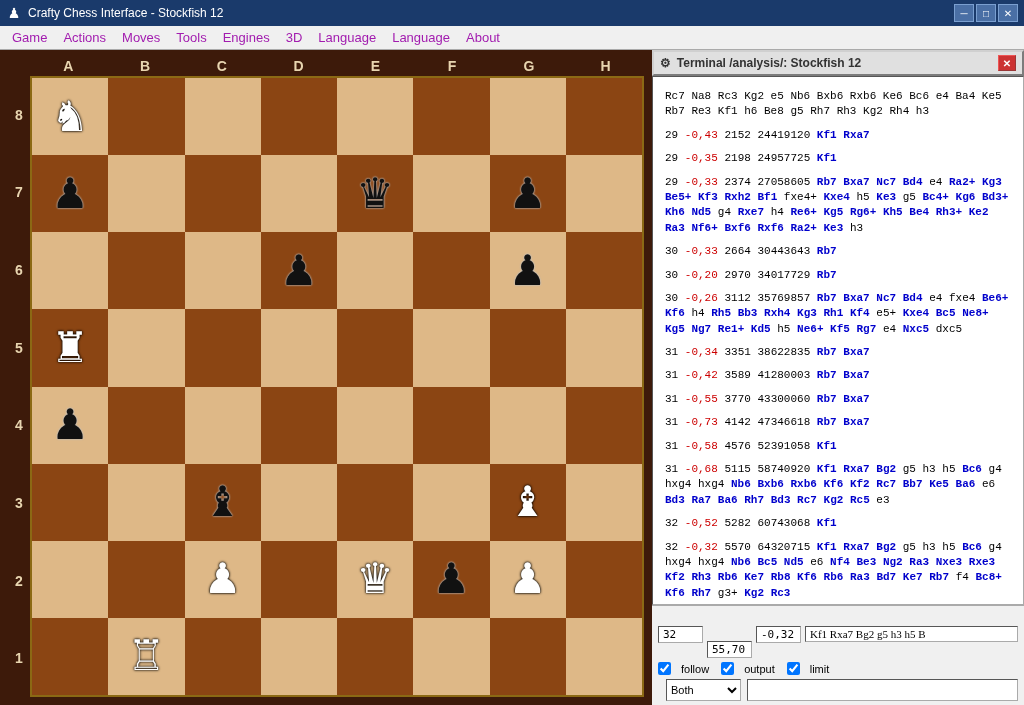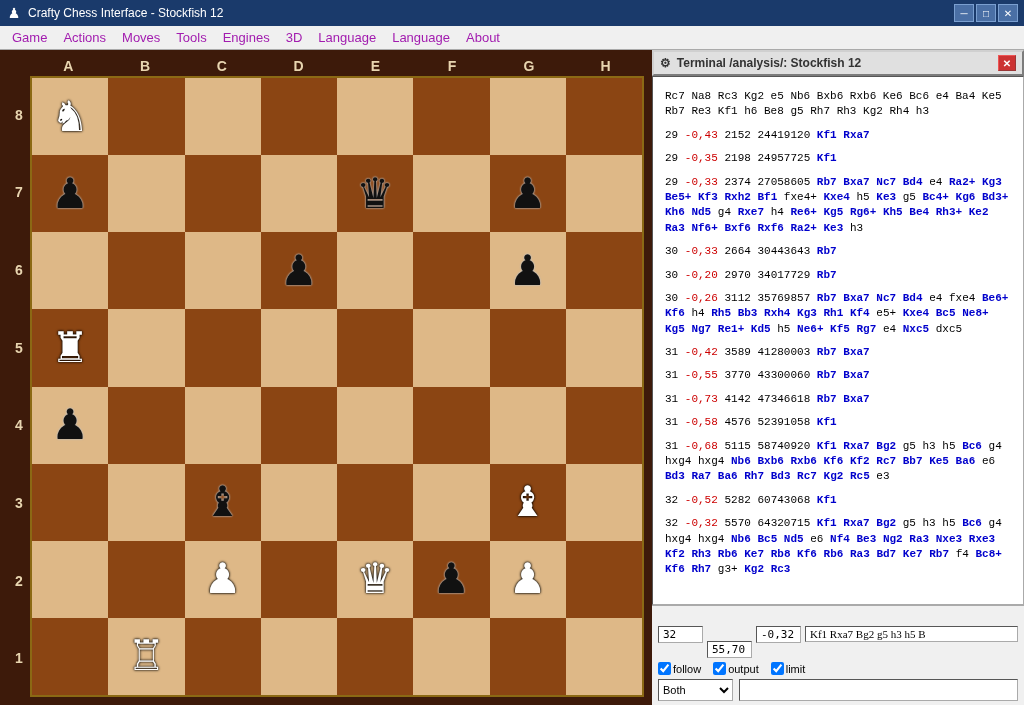--- a/index.html
+++ b/index.html
@@ -238,36 +238,37 @@
 
     .bottom-row2 {
       display: flex;
       align-items: center;
       gap: 12px;
       margin-bottom: 4px;
     }
     .checkbox-label {
       display: flex;
       align-items: center;
-      gap: 2px;
+      gap: 10px;
       font-size: 11px;
       cursor: pointer;
     }
     .bottom-row3 {
       display: flex;
       align-items: center;
       gap: 6px;
     }
     .both-select {
       border: 1px inset #aaa;
       background: white;
       padding: 1px 0;
       font-size: 11px;
       width: 75px;
       height: 22px;
+      margin-left: 8px;
     }
     .both-input {
       flex: 1;
       border: 1px inset #aaa;
       background: white;
       height: 22px;
       padding: 1px 4px;
     }
   </style>
 </head>
@@ -433,20 +434,21 @@
     </div>
 
     <div class="terminal-output" id="terminal-output">
         <p>Rc7 Na8 Rc3 Kg2 e5 Nb6 Bxb6 Rxb6 Ke6 Bc6 e4 Ba4 Ke5 Rb7 Re3 Kf1 h6 Be8 g5 Rh7 Rh3 Kg2 Rh4 h3</p>
         <p>29 <span class="neg">-0,43</span> 2152 24419120 <span class="highlight">Kf1</span> <span class="highlight">Rxa7</span> </p>
         <p>29 <span class="neg">-0,35</span> 2198 24957725 <span class="highlight">Kf1</span> </p>
         <p>29 <span class="neg">-0,33</span> 2374 27058605 <span class="highlight">Rb7</span> <span class="highlight">Bxa7</span> <span class="highlight">Nc7</span> <span class="highlight">Bd4</span> e4 <span class="highlight">Ra2+</span> <span class="highlight">Kg3</span> <span class="highlight">Be5+</span> <span class="highlight">Kf3</span> <span class="highlight">Rxh2</span> <span class="highlight">Bf1</span> fxe4+ <span class="highlight">Kxe4</span> h5 <span class="highlight">Ke3</span> g5 <span class="highlight">Bc4+</span> <span class="highlight">Kg6</span> <span class="highlight">Bd3+</span> <span class="highlight">Kh6</span> <span class="highlight">Nd5</span> g4 <span class="highlight">Rxe7</span> h4 <span class="highlight">Re6+</span> <span class="highlight">Kg5</span> <span class="highlight">Rg6+</span> <span class="highlight">Kh5</span> <span class="highlight">Be4</span> <span class="highlight">Rh3+</span> <span class="highlight">Ke2</span> <span class="highlight">Ra3</span> <span class="highlight">Nf6+</span> <span class="highlight">Bxf6</span> <span class="highlight">Rxf6</span> <span class="highlight">Ra2+</span> <span class="highlight">Ke3</span> h3 </p>
         <p>30 <span class="neg">-0,33</span> 2664 30443643 <span class="highlight">Rb7</span> </p>
         <p>30 <span class="neg">-0,20</span> 2970 34017729 <span class="highlight">Rb7</span> </p>
         <p>30 <span class="neg">-0,26</span> 3112 35769857 <span class="highlight">Rb7</span> <span class="highlight">Bxa7</span> <span class="highlight">Nc7</span> <span class="highlight">Bd4</span> e4 fxe4 <span class="highlight">Be6+</span> <span class="highlight">Kf6</span> h4 <span class="highlight">Rh5</span> <span class="highlight">Bb3</span> <span class="highlight">Rxh4</span> <span class="highlight">Kg3</span> <span class="highlight">Rh1</span> <span class="highlight">Kf4</span> e5+ <span class="highlight">Kxe4</span> <span class="highlight">Bc5</span> <span class="highlight">Ne8+</span> <span class="highlight">Kg5</span> <span class="highlight">Ng7</span> <span class="highlight">Re1+</span> <span class="highlight">Kd5</span> h5 <span class="highlight">Ne6+</span> <span class="highlight">Kf5</span> <span class="highlight">Rg7</span> e4 <span class="highlight">Nxc5</span> dxc5 </p>
+        <p>31 <span class="neg">-0,34</span> 3351 38622835 <span class="highlight">Rb7</span> <span class="highlight">Bxa7</span> </p>
         <p>31 <span class="neg">-0,42</span> 3589 41280003 <span class="highlight">Rb7</span> <span class="highlight">Bxa7</span> </p>
         <p>31 <span class="neg">-0,55</span> 3770 43300060 <span class="highlight">Rb7</span> <span class="highlight">Bxa7</span> </p>
         <p>31 <span class="neg">-0,73</span> 4142 47346618 <span class="highlight">Rb7</span> <span class="highlight">Bxa7</span> </p>
         <p>31 <span class="neg">-0,58</span> 4576 52391058 <span class="highlight">Kf1</span> </p>
         <p>31 <span class="neg">-0,68</span> 5115 58740920 <span class="highlight">Kf1</span> <span class="highlight">Rxa7</span> <span class="highlight">Bg2</span> g5 h3 h5 <span class="highlight">Bc6</span> g4 hxg4 hxg4 <span class="highlight">Nb6</span> <span class="highlight">Bxb6</span> <span class="highlight">Rxb6</span> <span class="highlight">Kf6</span> <span class="highlight">Kf2</span> <span class="highlight">Rc7</span> <span class="highlight">Bb7</span> <span class="highlight">Ke5</span> <span class="highlight">Ba6</span> e6 <span class="highlight">Bd3</span> <span class="highlight">Ra7</span> <span class="highlight">Ba6</span> <span class="highlight">Rh7</span> <span class="highlight">Bd3</span> <span class="highlight">Rc7</span> <span class="highlight">Kg2</span> <span class="highlight">Rc5</span> e3 </p>
         <p>32 <span class="neg">-0,52</span> 5282 60743068 <span class="highlight">Kf1</span> </p>
         <p>32 <span class="neg">-0,32</span> 5570 64320715 <span class="highlight">Kf1</span> <span class="highlight">Rxa7</span> <span class="highlight">Bg2</span> g5 h3 h5 <span class="highlight">Bc6</span> g4 hxg4 hxg4 <span class="highlight">Nb6</span> <span class="highlight">Bc5</span> <span class="highlight">Nd5</span> e6 <span class="highlight">Nf4</span> <span class="highlight">Be3</span> <span class="highlight">Ng2</span> <span class="highlight">Ra3</span> <span class="highlight">Nxe3</span> <span class="highlight">Rxe3</span> <span class="highlight">Kf2</span> <span class="highlight">Rh3</span> <span class="highlight">Rb6</span> <span class="highlight">Ke7</span> <span class="highlight">Rb8</span> <span class="highlight">Kf6</span> <span class="highlight">Rb6</span> <span class="highlight">Ra3</span> <span class="highlight">Bd7</span> <span class="highlight">Ke7</span> <span class="highlight">Rb7</span> f4 <span class="highlight">Bc8+</span> <span class="highlight">Kf6</span> <span class="highlight">Rh7</span> g3+ <span class="highlight">Kg2</span> <span class="highlight">Rc3</span> </p>
       </div>
 
     <div class="bottom-controls">

